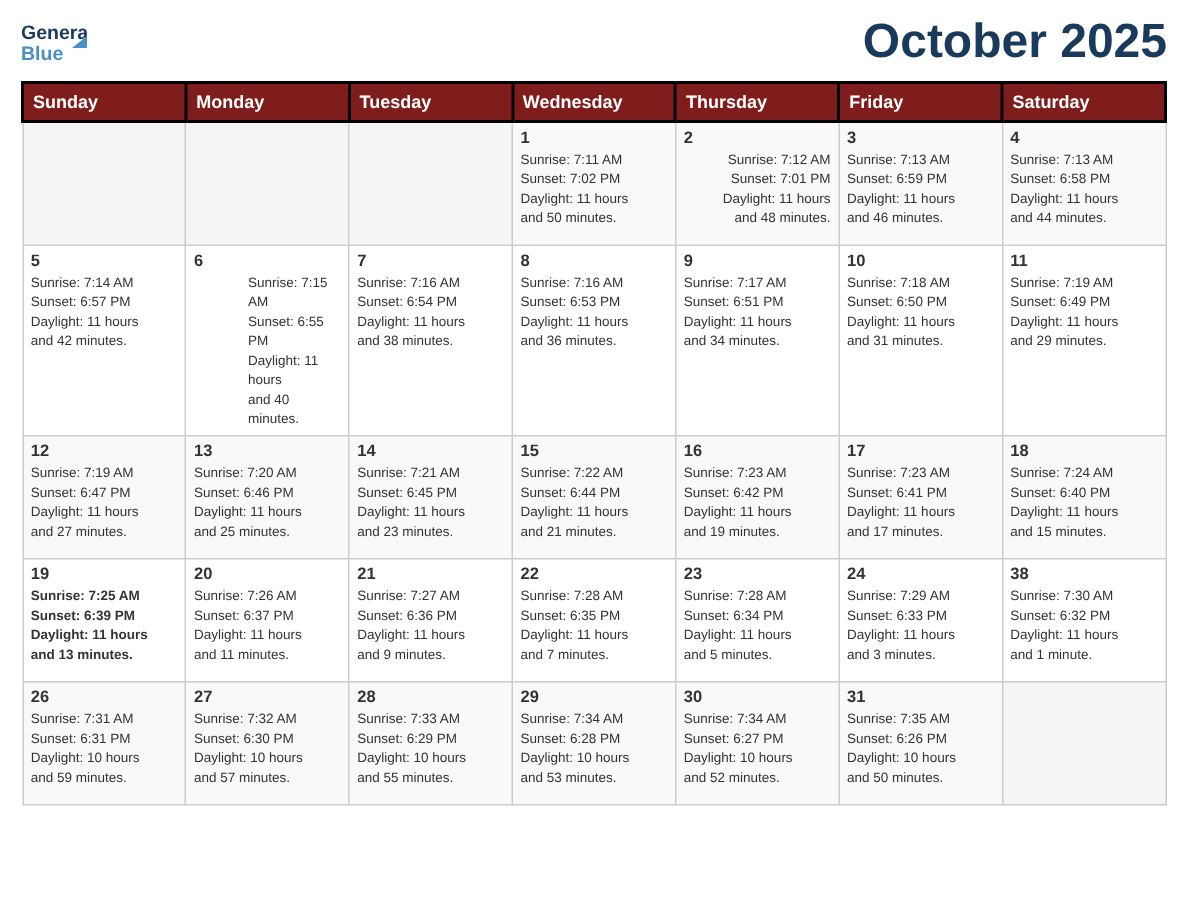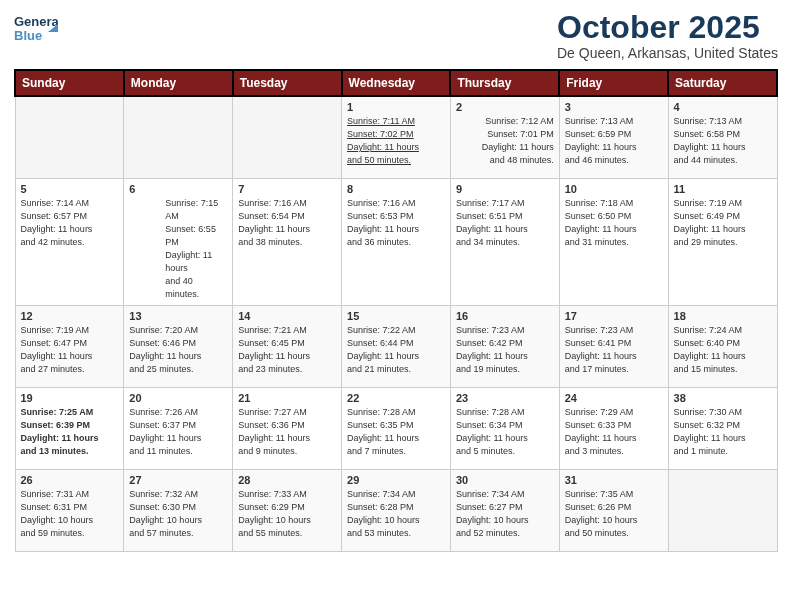--- a/index.html
+++ b/index.html
@@ -21,21 +21,21 @@
       justify-content: space-between;
       align-items: flex-start;
       margin-bottom: 8px;
     }
     .logo {
       display: flex;
       flex-direction: column;
       align-items: flex-start;
     }
     .title-block {
-      text-align: left;
+      text-align: right;
     }
     .month-title {
       font-size: 32px;
       font-weight: bold;
       color: #1a3a5c;
       line-height: 1.1;
     }
     .location-title {
       font-size: 14px;
       color: #444;
@@ -96,21 +96,20 @@
           <svg width="44" height="36" viewBox="0 0 44 36">
             <text x="0" y="16" font-family="Arial" font-weight="bold" font-size="13" fill="#1a3a5c">General</text>
             <text x="0" y="30" font-family="Arial" font-weight="bold" font-size="13" fill="#4a90c4">Blue</text>
             <polygon points="34,22 44,14 44,22" fill="#4a90c4"></polygon>
           </svg>
         </div>
       </div>
     </div>
     <div class="title-block">
       <div class="month-title">October 2025</div>
-      <div class="location-title">De Queen, Arkansas, United States</div>
     </div>
   </div>
 
   <table class="calendar">
     <thead>
       <tr id="header-row">
           <th>Sunday</th>
           <th>Monday</th>
           <th>Tuesday</th>
           <th>Wednesday</th>
@@ -119,21 +118,21 @@
           <th>Saturday</th>
         </tr>
     </thead>
     <tbody id="calendar-body">
         <tr>
           <td class="empty-cell"></td>
           <td class="empty-cell"></td>
           <td class="empty-cell"></td>
           <td>
             <span class="day-num">1</span>
-            <div class="day-info" style="white-space: pre-line; text-decoration: underline;">Sunrise: 7:11 AM
+            <div class="day-info" style="white-space: pre-line;">Sunrise: 7:11 AM
 Sunset: 7:02 PM
 Daylight: 11 hours
 and 50 minutes.</div>
           </td>
           <td>
             <span class="day-num">2</span>
             <div class="day-info" style="white-space: pre-line; text-align: right;">Sunrise: 7:12 AM
 Sunset: 7:01 PM
 Daylight: 11 hours
 and 48 minutes.</div>

